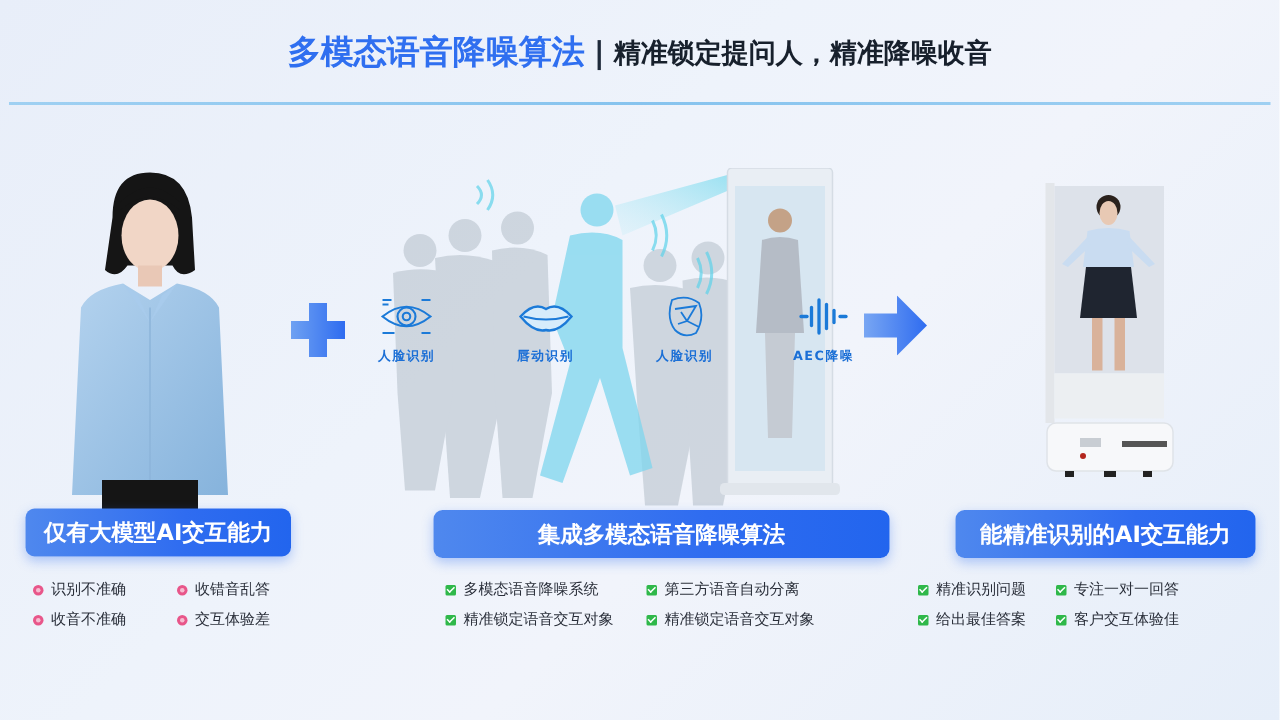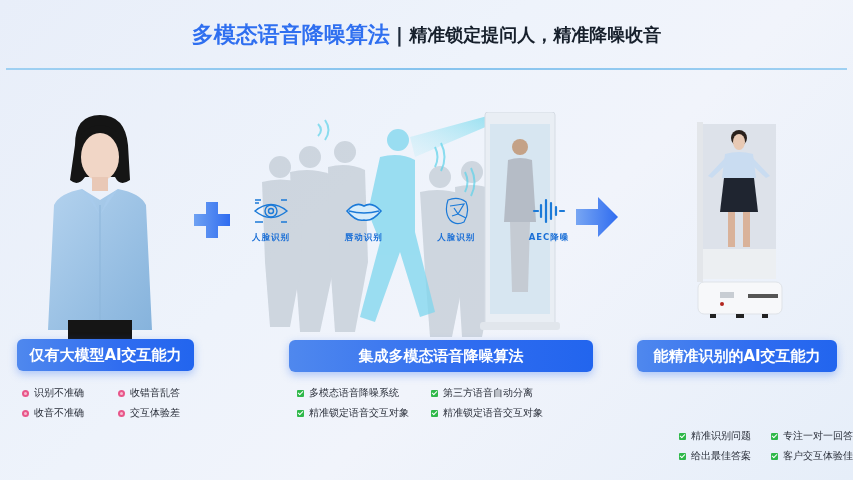--- a/index.html
+++ b/index.html
@@ -50,21 +50,21 @@
   .cap-left { left: 17px; top: 339px; width: 177px; }
   .cap-mid { left: 289px; top: 340px; width: 304px; }
   .cap-right { left: 637px; top: 340px; width: 200px; }
 
   .list {
     position: absolute; display: grid; grid-template-columns: auto auto; column-gap: 22px; row-gap: 6px;
     font-size: 10px; color: #2a2f3a;
   }
   .list-left { left: 22px; top: 386px; column-gap: 34px; }
   .list-mid { left: 297px; top: 386px; }
-  .list-right { left: 679px; top: 386px; column-gap: 20px; margin-top: 43px; }
+  .list-right { left: 612px; top: 386px; column-gap: 20px; }
   .li { display: flex; align-items: center; white-space: nowrap; }
   .dot-pink { width: 7px; height: 7px; border-radius: 50%; background: #e8568a; margin-right: 5px; position: relative; }
   .dot-pink::after { content: ""; position: absolute; left: 2px; top: 2px; width: 3px; height: 3px; background: #fff; opacity: 0.6; border-radius: 50%; }
   .check-green { width: 7px; height: 7px; background: #2fb84a; margin-right: 5px; position: relative; border-radius: 1px; }
   .check-green::after { content: ""; position: absolute; left: 2px; top: 0.5px; width: 2px; height: 4px; border: solid #fff; border-width: 0 1px 1px 0; transform: rotate(45deg); }
 </style>
 </head>
 <body>
 
 <div class="header">

